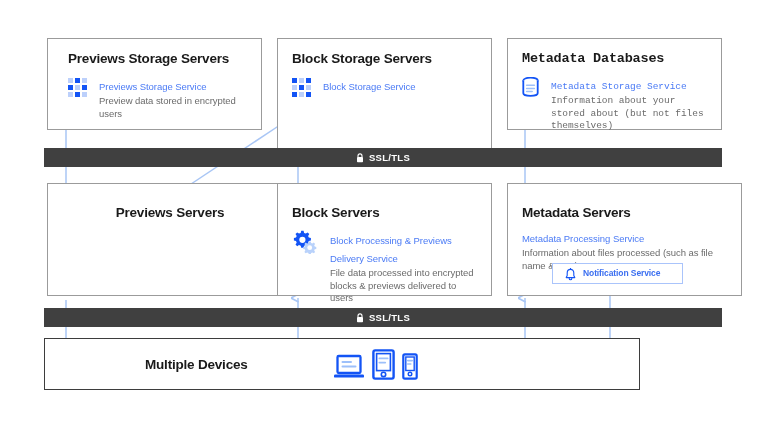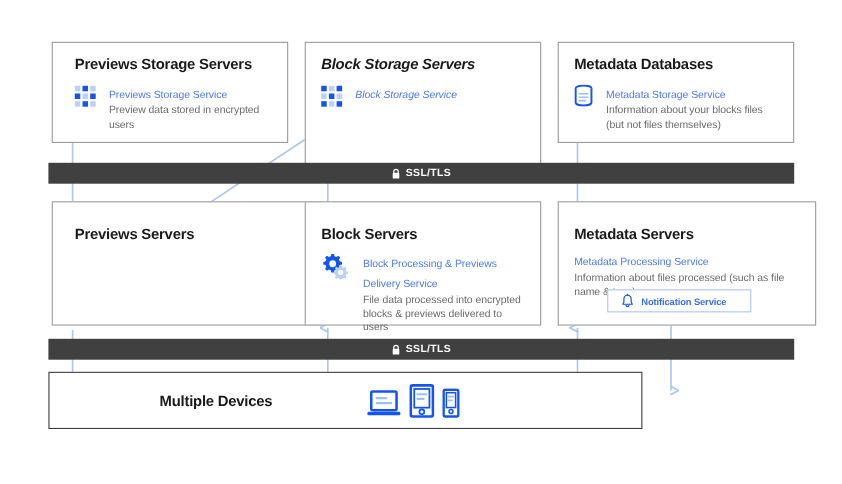--- a/index.html
+++ b/index.html
@@ -111,21 +111,21 @@
     align-items: flex-end;
     gap: 7px;
   }
 
   
   .notif-box {
     position: absolute;
     border: 1px solid #aac4fb;
     background: #ffffff;
     display: flex;
-    align-items: center;
+    align-items: flex-start;
     gap: 7px;
     padding: 4px 12px;
     z-index: 4;
   }
 
   .notif-label {
     font-size: 8.5px;
     color: #3a6ef0;
     font-weight: bold;
     letter-spacing: -0.1px;
@@ -195,68 +195,68 @@
           <i class="sq-dark"></i>
           <i class="sq-light"></i>
       </span>
       <span class="svc-text">
         <span class="svc-name">Previews Storage Service</span>
         <div class="svc-desc">Preview data stored in encrypted users</div>
       </span>
     </div>
   </div>
 
-  <div class="node-box" style="left:277px; top:38px; width:215px; height:112px; padding:13px 14px;font-style:italic;">
+  <div class="node-box" style="left:277px; top:38px; width:215px; height:112px; padding:13px 14px;">
     <div class="node-title">Block Storage Servers</div>
     <div class="node-body">
       <span class="grid-icon">
         <i class="sq-dark"></i>
           <i class="sq-light"></i>
           <i class="sq-dark"></i>
         <i class="sq-light"></i>
           <i class="sq-dark"></i>
           <i class="sq-light"></i>
         <i class="sq-dark"></i>
           <i class="sq-light"></i>
           <i class="sq-dark"></i>
       </span>
       <span class="svc-text">
         <span class="svc-name">Block Storage Service</span>
       </span>
     </div>
   </div>
 
-  <div class="node-box" style="left:507px; top:38px; width:215px; height:92px; padding:13px 14px;">
+  <div class="node-box" style="left:507px; top:38px; width:215px; height:92px; padding:13px 14px;font-family:Liberation Mono, monospace;">
     <div class="node-title">Metadata Databases</div>
     <div class="node-body">
       <svg width="17" height="20" viewBox="0 0 17 20" style="flex:none;margin-top:1px;">
         <ellipse cx="8.5" cy="3.4" rx="7.2" ry="2.7" fill="#ffffff" stroke="#1354f5" stroke-width="1.8"></ellipse>
         <path d="M1.3 3.4 V16.2 C1.3 17.7 4.5 18.9 8.5 18.9 C12.5 18.9 15.7 17.7 15.7 16.2 V3.4" fill="#ffffff" stroke="#1354f5" stroke-width="1.8" stroke-linejoin="round"></path>
         <g stroke="#9dc0fa" stroke-width="1.5" stroke-linecap="round">
           <line x1="4.6" y1="8.2" x2="12.4" y2="8.2"></line>
           <line x1="4.6" y1="11.4" x2="12.4" y2="11.4"></line>
           <line x1="4.6" y1="14.5" x2="10.2" y2="14.5"></line>
         </g>
       </svg>
       <span class="svc-text">
         <span class="svc-name">Metadata Storage Service</span>
-        <div class="svc-desc">Information about your blocks files (but not files themselves)</div>
+        <div class="svc-desc">Information about your stored about (but not files themselves)</div>
       </span>
     </div>
   </div>
 
   <div class="ssl-bar" style="left:44px; top:148px; width:678px; height:19px;">
     <svg width="8" height="10" viewBox="0 0 8 10">
       <path d="M2 4.3 V2.9 A2 2 0 0 1 6 2.9 V4.3" fill="none" stroke="#ffffff" stroke-width="1.1"></path>
       <rect x="1" y="4.1" width="6" height="5.2" rx="0.8" fill="#ffffff"></rect>
     </svg>
     <span class="ssl-label">SSL/TLS</span>
   </div>
 
-  <div class="node-box" style="left:47px; top:183px; width:246px; height:113px; padding:22px 20px 13px;">
+  <div class="node-box" style="left:47px; top:183px; width:246px; height:113px; padding:22px 20px 13px;text-align:center;">
     <div class="node-title">Previews Servers</div>
   </div>
 
   <div class="node-box" style="left:277px; top:183px; width:215px; height:113px; padding:22px 14px 13px;">
     <div class="node-title">Block Servers</div>
     <div class="node-body">
       <svg width="26" height="24" viewBox="0 0 26 24" style="flex:none;">
         <g fill="#1354f5">
           <path d="M9.2 0.8 l2.4 0 0.5 2.1 1.7 0.7 1.8-1.2 1.7 1.7-1.2 1.8 0.7 1.7 2.1 0.5 0 2.4
                    -2.1 0.5 -0.7 1.7 1.2 1.8 -1.7 1.7 -1.8-1.2 -1.7 0.7 -0.5 2.1 -2.4 0 -0.5-2.1
@@ -300,21 +300,21 @@
   </div>
 
   <div class="ssl-bar" style="left:44px; top:308px; width:678px; height:19px;">
     <svg width="8" height="10" viewBox="0 0 8 10">
       <path d="M2 4.3 V2.9 A2 2 0 0 1 6 2.9 V4.3" fill="none" stroke="#ffffff" stroke-width="1.1"></path>
       <rect x="1" y="4.1" width="6" height="5.2" rx="0.8" fill="#ffffff"></rect>
     </svg>
     <span class="ssl-label">SSL/TLS</span>
   </div>
 
-  <div class="devices-row" style="left:44px; top:338px; width:540px; height:52px;">
+  <div class="devices-row" style="left:44px; top:338px; width:596px; height:52px;">
     <div class="devices-title">Multiple Devices</div>
     <div class="device-icons">
 
       <svg width="32" height="26" viewBox="0 0 32 26">
         <rect x="4.5" y="2" width="23" height="17" rx="1.3" fill="#ffffff" stroke="#1354f5" stroke-width="2.3"></rect>
         <g stroke="#9dc0fa" stroke-width="2" stroke-linecap="round">
           <line x1="9.5" y1="8" x2="18" y2="8"></line>
           <line x1="9.5" y1="12.5" x2="22.5" y2="12.5"></line>
         </g>
         <rect x="1" y="20.4" width="30" height="3.2" rx="1.2" fill="#1354f5"></rect>

